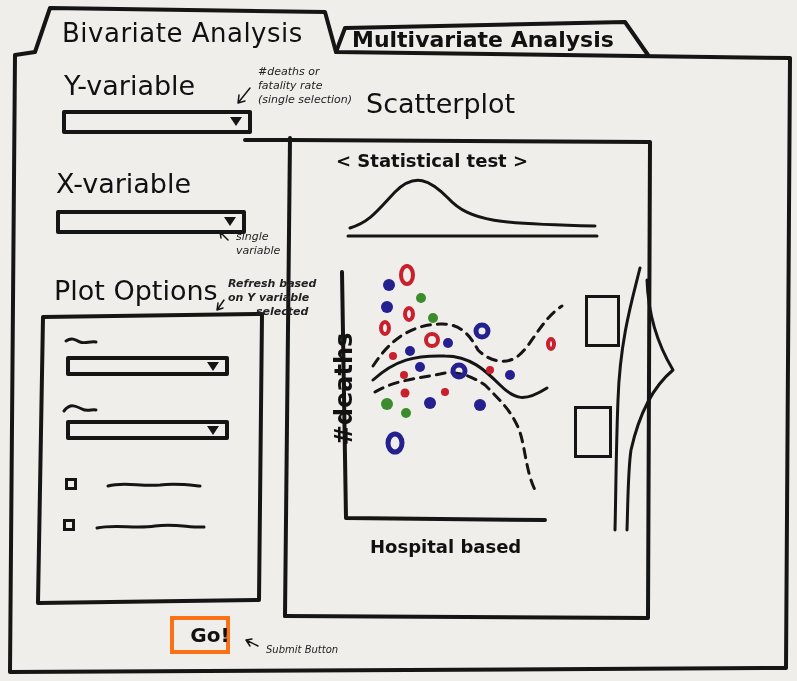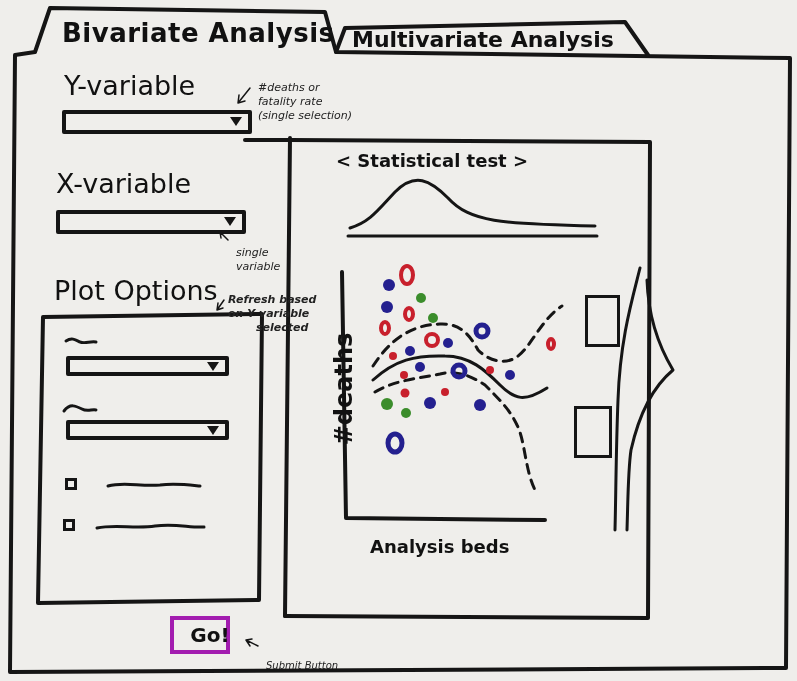--- a/index.html
+++ b/index.html
@@ -2,28 +2,28 @@
 <html><head>
 <meta charset="utf-8">
 <style>
   html,body{margin:0;padding:0;}
   body{width:797px;height:681px;background:#ecebe8;position:relative;overflow:hidden;
        font-family:"DejaVu Sans",sans-serif;color:#111;}
   .paper{position:absolute;left:0;top:0;width:797px;height:681px;background:#efeeeb;}
   .ink{stroke:#151515;fill:none;stroke-width:4;stroke-linecap:round;stroke-linejoin:round;}
   .ink3{stroke:#151515;fill:none;stroke-width:3;stroke-linecap:round;stroke-linejoin:round;}
   .hand{position:absolute;font-family:"DejaVu Sans",sans-serif;color:#111;white-space:nowrap;}
-  .tab-label{font-size:26px;font-weight:bold;letter-spacing:0.5px;}
+  .tab-label{font-size:26px;font-weight:normal;letter-spacing:0.5px;}
   .tab2-label{font-size:22px;font-weight:bold;}
   .big{font-size:27px;font-weight:500;}
-  .note{font-size:11px;line-height:14px;font-style:italic;color:#222;margin-top:16px;}
+  .note{font-size:11px;line-height:14px;font-style:italic;color:#222;}
   .dropdown{position:absolute;border:4px solid #151515;background:transparent;box-sizing:border-box;border-radius:2px;}
   .caret{position:absolute;right:6px;top:3px;width:0;height:0;border-left:6px solid transparent;border-right:6px solid transparent;border-top:9px solid #151515;}
   .checkbox{position:absolute;width:12px;height:12px;border:3.5px solid #151515;box-sizing:border-box;}
-  .go-btn{position:absolute;border:4px solid #a21caf;box-sizing:border-box;background:transparent;
+  .go-btn{position:absolute;border:4px solid #f97316;box-sizing:border-box;background:transparent;
           font-size:20px;font-weight:bold;display:flex;align-items:center;justify-content:center;padding-left:20px;}
   .slider-handle{position:absolute;border:3px solid #151515;box-sizing:border-box;}
 </style>
 </head>
 <body>
 
 <div class="paper">
 
   <svg width="797" height="681" style="position:absolute;left:0;top:0;">
 
@@ -70,20 +70,21 @@
   <div class="hand tab2-label" style="left:352px;top:27px;">Multivariate Analysis</div>
   <div class="dropdown" style="left:62px;top:110px;width:190px;height:24px;">
     <span class="caret"></span>
   </div>
   <div class="hand note" style="left:258px;top:65px;">
     <div>#deaths or</div>
     <div>fatality rate</div>
     <div>(single selection)</div>
   </div>
 
+  <div class="hand big" style="left:366px;top:88px;">Scatterplot</div>
 
   <div class="hand big" style="left:56px;top:168px;">X-variable</div>
   <div class="dropdown" style="left:56px;top:210px;width:190px;height:24px;">
     <span class="caret"></span>
   </div>
   <div class="hand note" style="left:236px;top:230px;">
     <div>single</div>
     <div>variable</div>
   </div>
 
@@ -102,21 +103,21 @@
   <div class="checkbox" style="left:65px;top:478px;"></div>
   <div class="checkbox" style="left:63px;top:519px;"></div>
 
   <div class="go-btn" style="left:170px;top:616px;width:60px;height:38px;">Go!</div>
   <div class="hand note" style="left:266px;top:643px;font-size:10px;">Submit Button</div>
 
   <div class="hand" style="left:336px;top:150px;font-size:18px;font-weight:bold;text-align:right;">&lt; Statistical test &gt;</div>
 
   <div class="hand" style="left:288px;top:375px;font-size:24px;font-weight:bold;transform:rotate(-90deg);transform-origin:center;">#deaths</div>
 
-  <div class="hand" style="left:370px;top:536px;font-size:18px;font-weight:bold;">Analysis beds</div>
+  <div class="hand" style="left:370px;top:536px;font-size:18px;font-weight:bold;">Hospital based</div>
 
   <svg width="797" height="681" style="position:absolute;left:0;top:0;">
     <g fill="none" stroke="#c8202c" stroke-width="4">
       <ellipse cx="407" cy="275" rx="6" ry="9"></ellipse>
       <ellipse cx="409" cy="314" rx="4" ry="6"></ellipse>
       <ellipse cx="385" cy="328" rx="4" ry="6"></ellipse>
       <ellipse cx="432" cy="340" rx="6" ry="6"></ellipse>
       <ellipse cx="551" cy="344" rx="3" ry="5"></ellipse>
     </g>
     <g fill="#c8202c">

